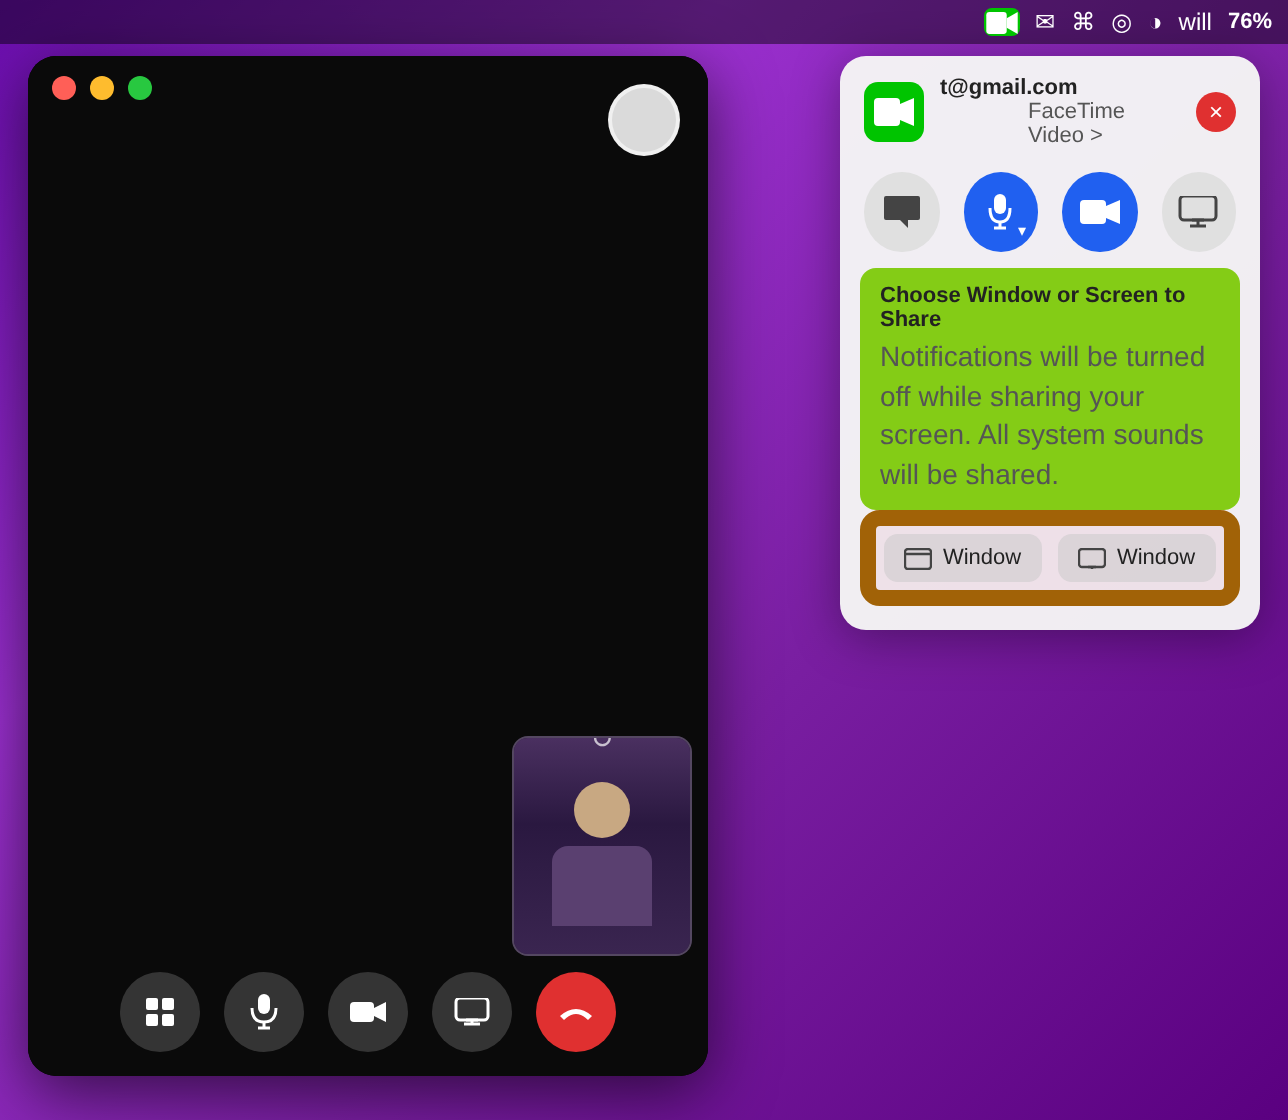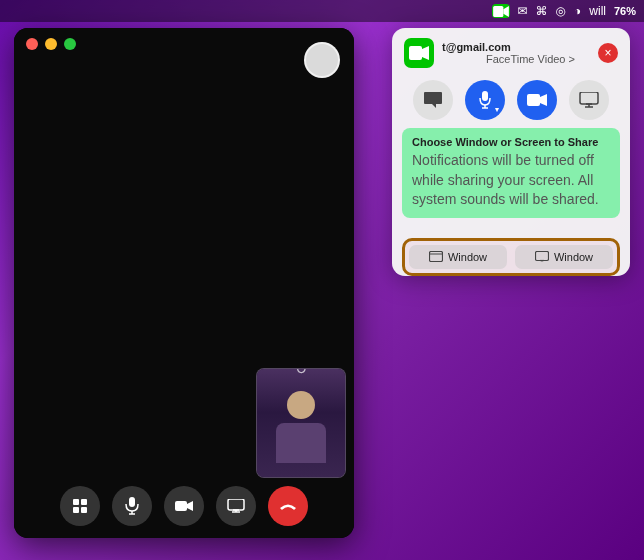--- a/index.html
+++ b/index.html
@@ -180,25 +180,26 @@
     .ctrl-btn-red {
       background: #e03030;
       color: white;
     }
 
     
     .notification-popup {
       position: absolute;
       top: 28px;
       right: 14px;
-      width: 238px;
+      width: 210px;
       background: rgba(245,245,245,0.97);
       border-radius: 13px;
       overflow: hidden;
       box-shadow: 0 4px 24px rgba(0,0,0,0.35);
+      padding-bottom: 12px;
     }
 
     .notif-header {
       display: flex;
       align-items: center;
       padding: 10px 12px 6px;
       gap: 8px;
       position: relative;
     }
     .notif-app-icon {
@@ -276,43 +277,43 @@
       background: #2060f0;
       color: white;
     }
     .notif-action-btn.screen-btn {
       background: #e0e0e0;
       color: #444;
     }
 
     
     .share-info {
-      margin: 0 10px 20px;
-      background: #86efac;
+      margin: 0 10px 0;
+      background: #84cc16;
       border-radius: 8px;
       padding: 8px 10px;
     }
     .share-title {
       font-size: 11px;
       font-weight: 600;
       color: #222;
       margin-bottom: 3px;
     }
     .share-desc {
       font-size: 14px;
       color: #555;
       line-height: 1.4;
     }
 
     
     .share-buttons {
       display: flex;
       gap: 8px;
       margin: 0 10px;
-      border: 3px solid #a16207;
+      border: 8px solid #a16207;
       border-radius: 10px;
       padding: 4px;
       background: rgba(200,0,60,0.05);
     }
     .share-btn {
       flex: 1;
       padding: 6px 8px;
       border-radius: 7px;
       background: rgba(200,200,200,0.5);
       display: flex;

